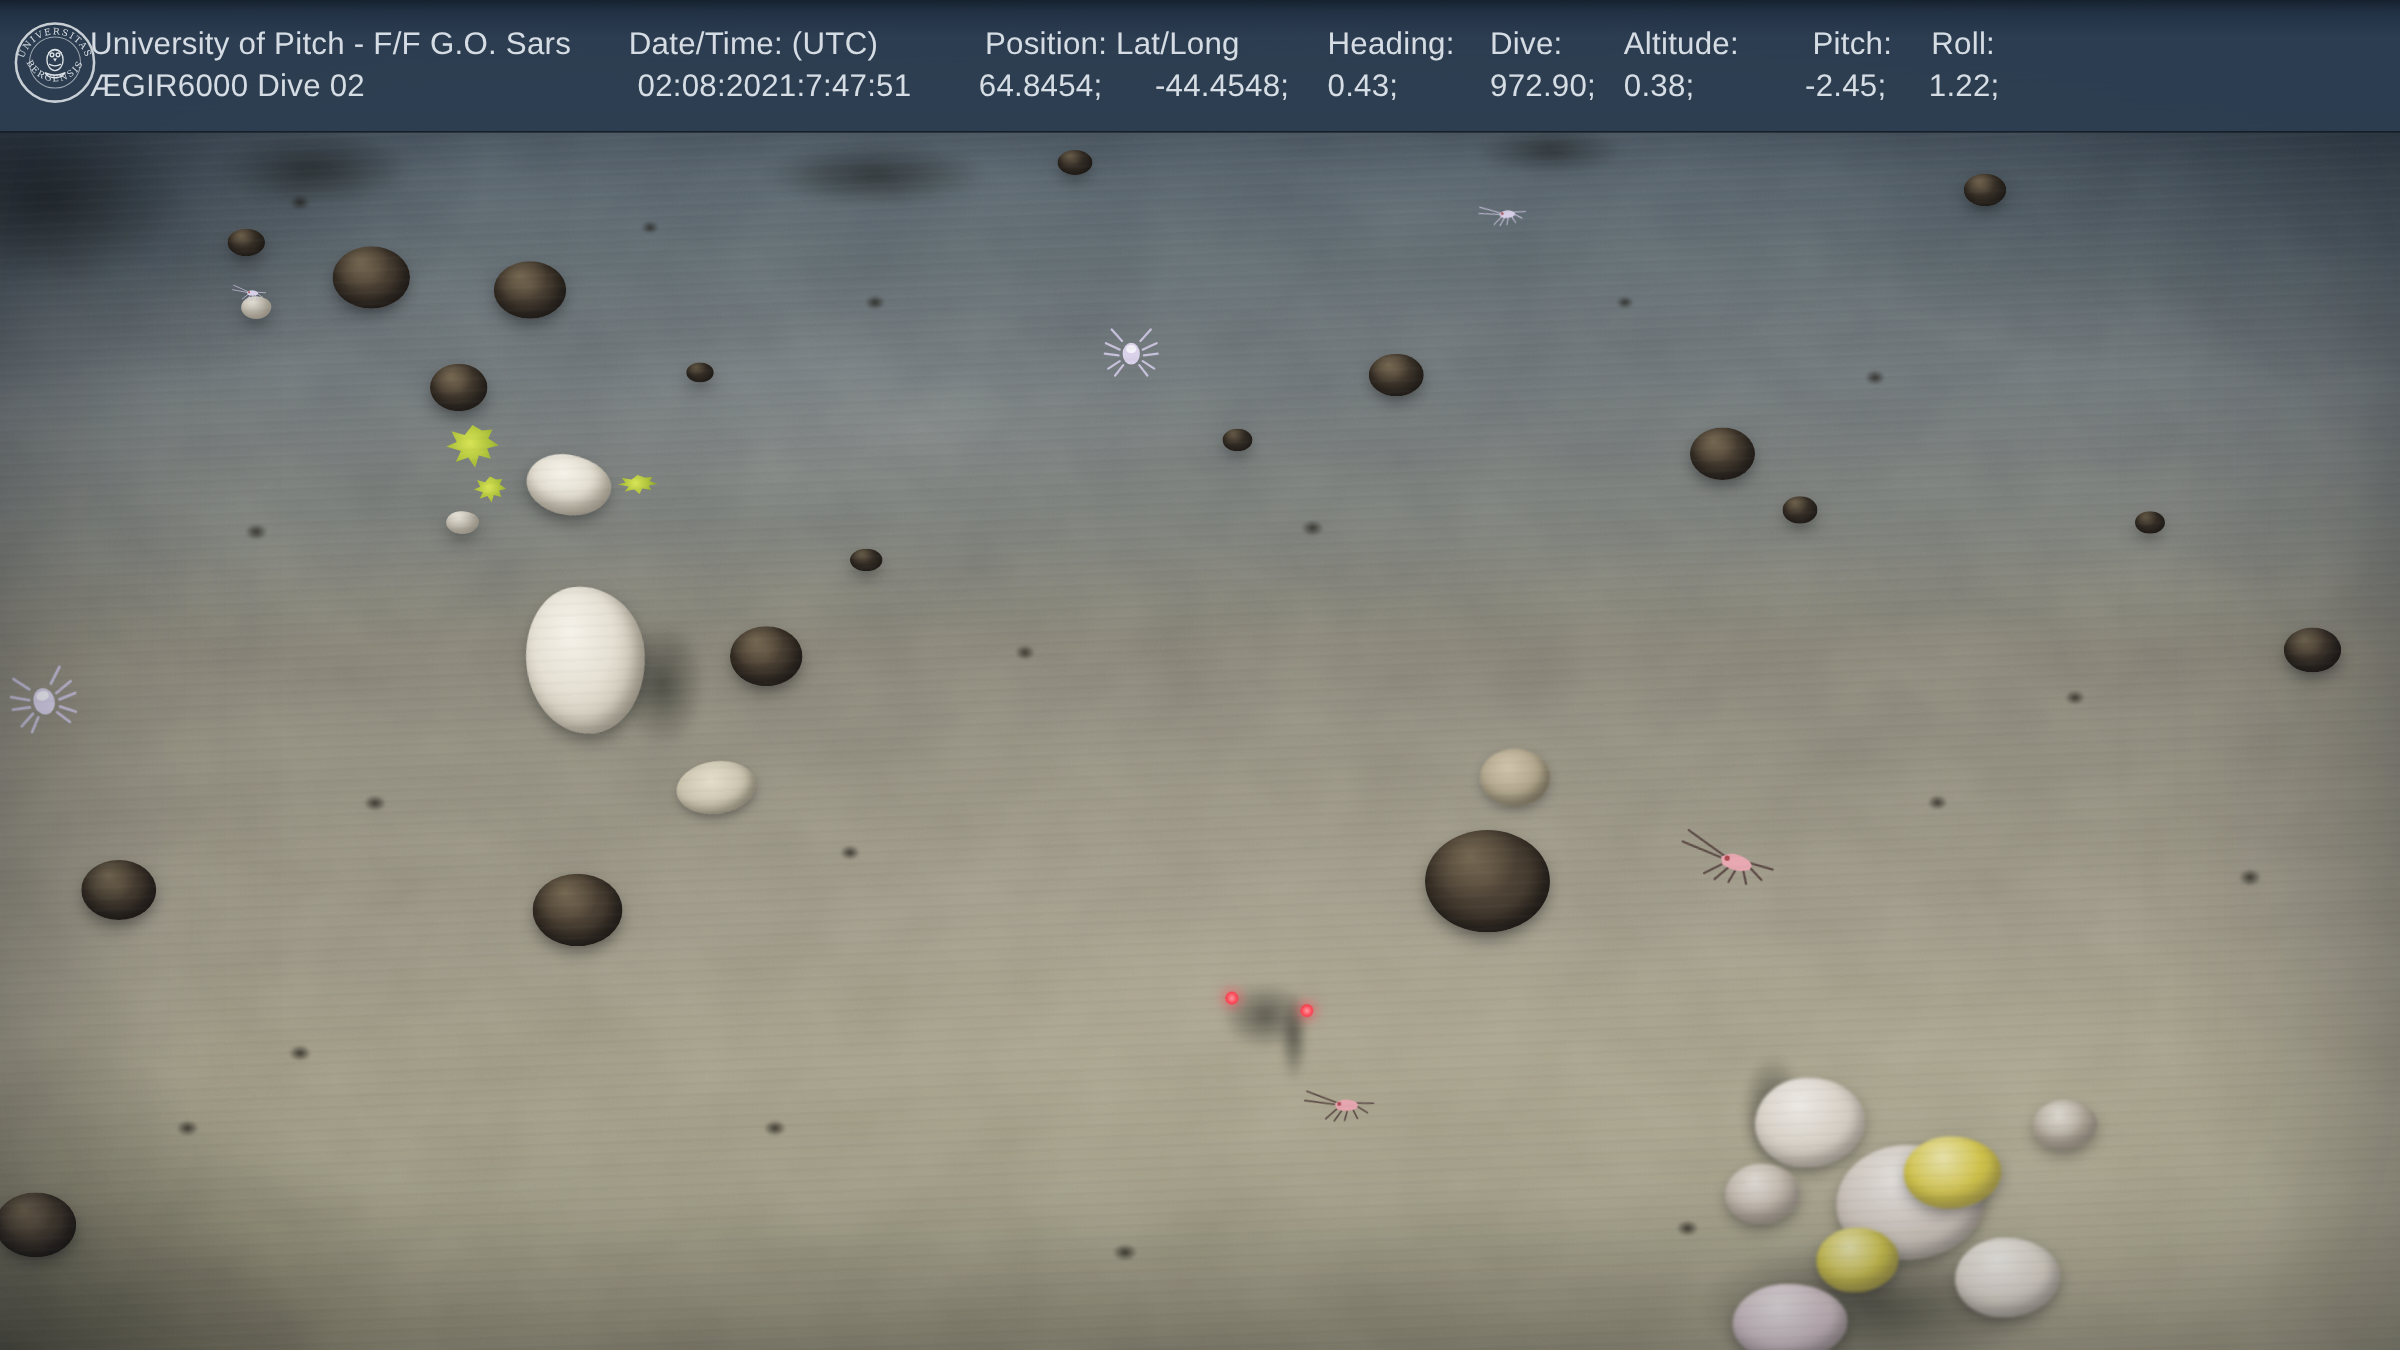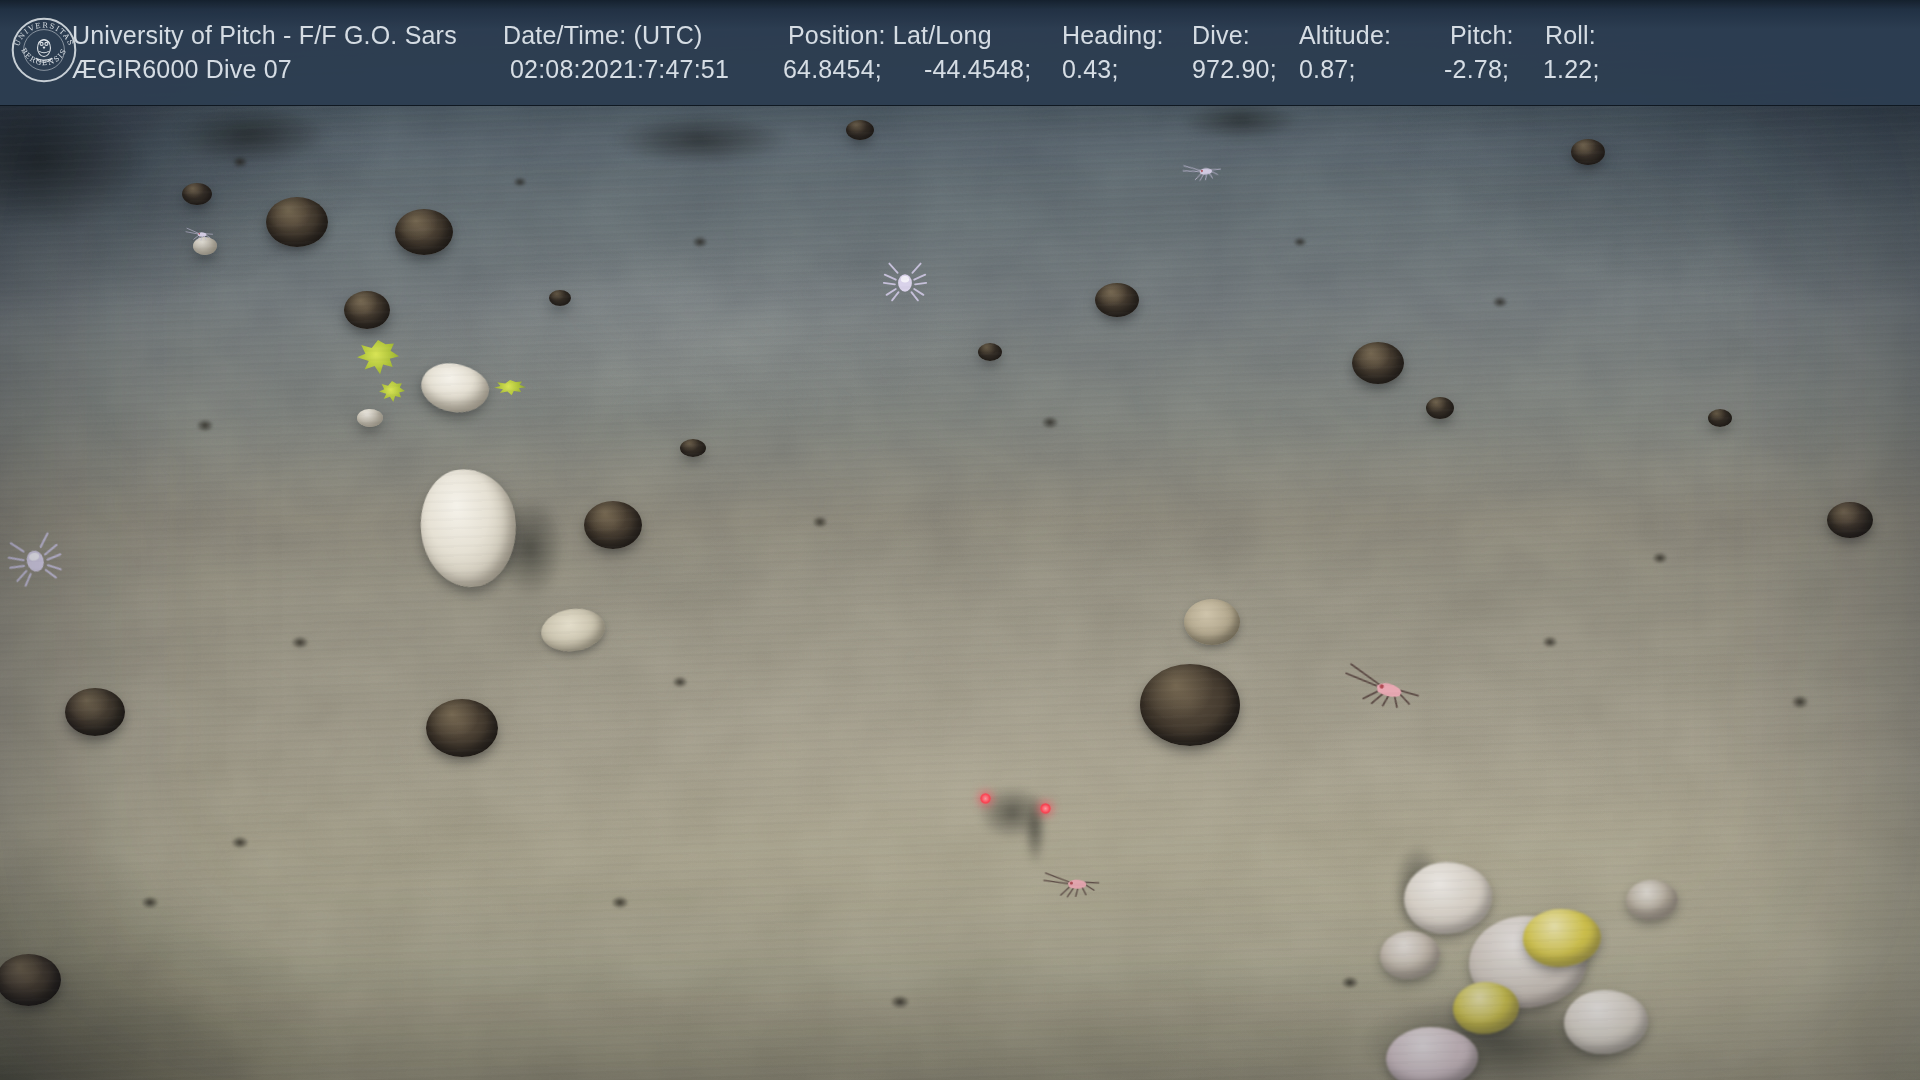--- a/index.html
+++ b/index.html
@@ -282,21 +282,21 @@
         <circle cx="46.5" cy="41" r="2.2"></circle>
           <circle cx="53.5" cy="41" r="2.2"></circle>
         <path d="M48.5 45 L50 47.5 L51.5 45"></path>
         <path d="M43 52 Q50 56 57 52"></path>
         <path d="M38 62 Q50 68 62 62 L58 66 Q50 70 42 66 Z"></path>
       </g>
     </svg>
 
     <div id="org-block">
       <div class="l1">University of Pitch - F/F G.O. Sars</div>
-      <div class="l2">ÆGIR6000 Dive 07</div>
+      <div class="l2">ÆGIR6000 Dive 02</div>
     </div>
 
     <div class="col" style="left:503px">
       <div class="lbl">Date/Time: (UTC)</div>
       <div class="val" style="left:7px">02:08:2021:7:47:51</div>
     </div>
 
     <div class="col" style="left:783px">
       <div class="lbl" style="left:5px">Position: Lat/Long</div>
       <div class="val">
@@ -309,26 +309,26 @@
       <div class="val">0.43;</div>
     </div>
 
     <div class="col" style="left:1192px">
       <div class="lbl">Dive:</div>
       <div class="val">972.90;</div>
     </div>
 
     <div class="col" style="left:1299px">
       <div class="lbl">Altitude:</div>
-      <div class="val">0.87;</div>
+      <div class="val">0.38;</div>
     </div>
 
     <div class="col" style="left:1444px">
       <div class="lbl" style="left:6px">Pitch:</div>
-      <div class="val">-2.78;</div>
+      <div class="val">-2.45;</div>
     </div>
 
     <div class="col" style="left:1543px">
       <div class="lbl" style="left:2px">Roll:</div>
       <div class="val">1.22;</div>
     </div>
   </div>
 </div>
 
 </body></html>

